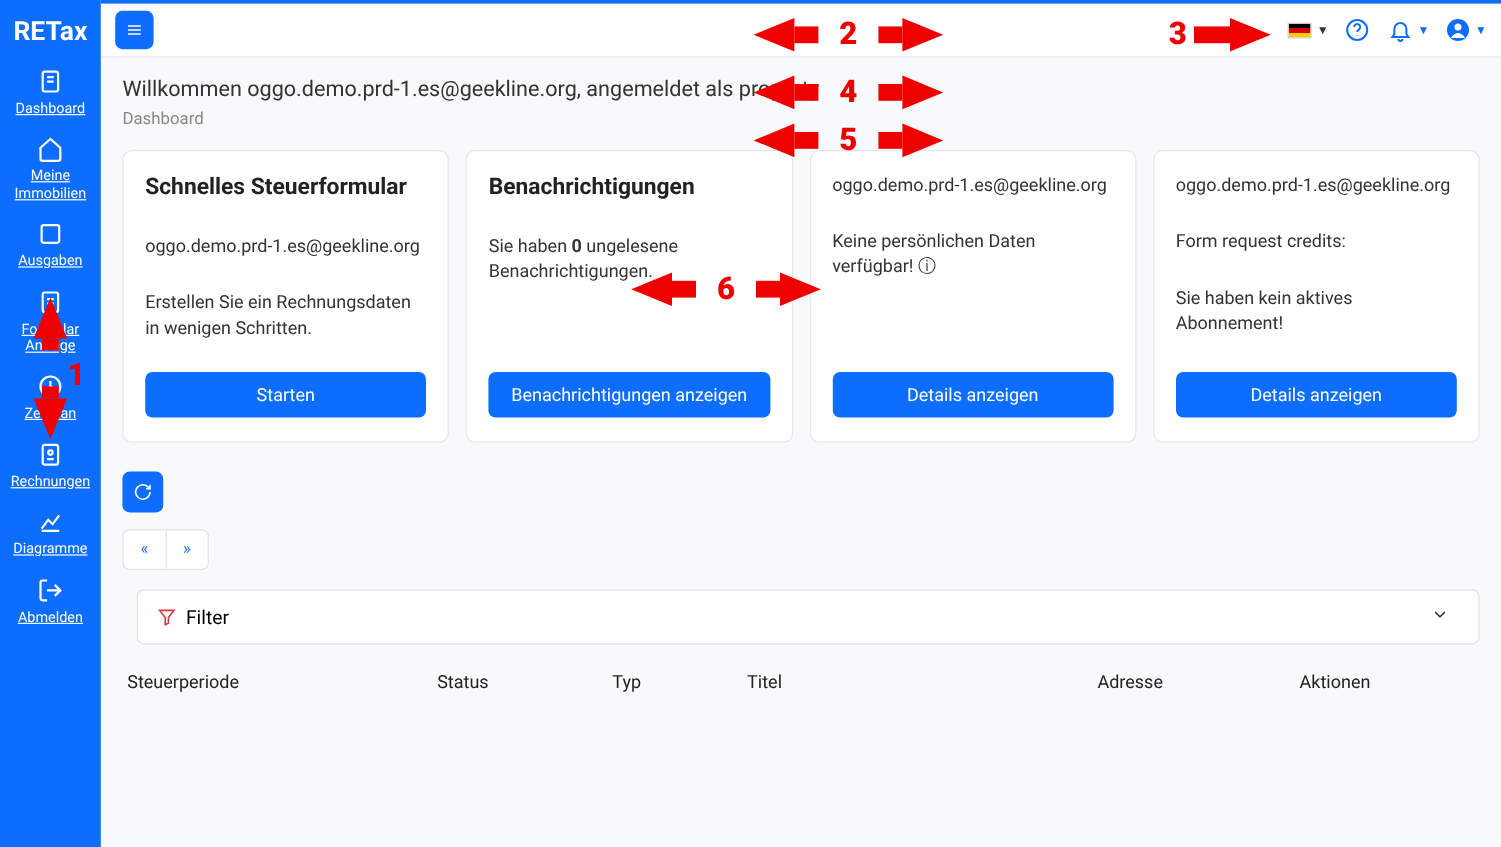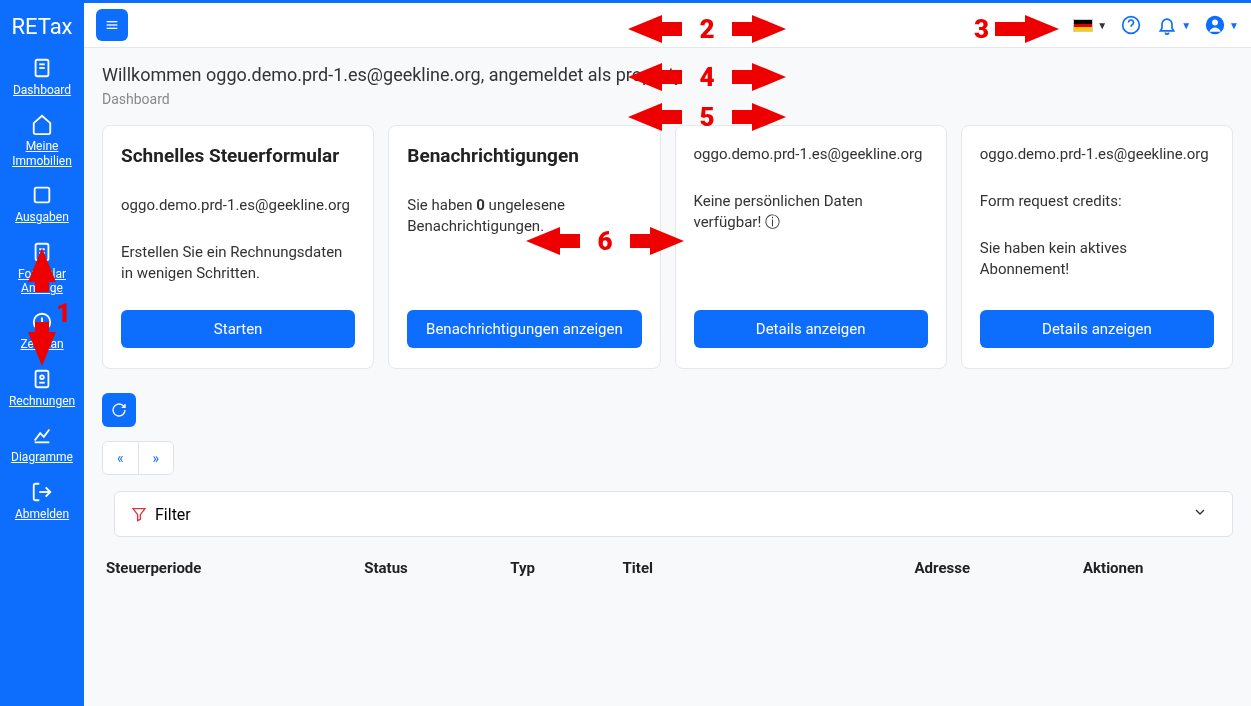--- a/index.html
+++ b/index.html
@@ -1,18 +1,18 @@
 <!DOCTYPE html>
 <html><head>
 <meta charset="utf-8">
 <style>
 * { margin: 0; padding: 0; box-sizing: border-box; font-family: -apple-system, BlinkMacSystemFont, "Segoe UI", Roboto, sans-serif; }
 body { display: flex; height: 706px; width: 1251px; overflow: hidden; background: #f8f9fa; }
 .sidebar { width: 84px; background: #0d6efd; color: #fff; display: flex; flex-direction: column; align-items: center; padding-top: 8px; flex-shrink: 0; }
-.brand { font-size: 22px; font-weight: 400; margin: 6px 0 10px; }
+.brand { font-size: 22px; font-weight: 700; margin: 6px 0 10px; }
 .nav-item { display: flex; flex-direction: column; align-items: center; padding: 8px 2px; width: 100%; cursor: pointer; font-size: 12px; text-decoration: underline; text-align: center; line-height: 1.2; }
 .nav-item svg { width: 22px; height: 22px; margin-bottom: 4px; fill: none; stroke: #fff; stroke-width: 2; }
 .main { flex: 1; display: flex; flex-direction: column; overflow: auto; }
 .topbar { height: 48px; background: #fff; border-top: 3px solid #0d6efd; border-bottom: 1px solid #e5e7eb; display: flex; align-items: center; padding: 0 12px; position: relative; }
 .hamburger { width: 32px; height: 32px; background: #0d6efd; border-radius: 6px; display: flex; align-items: center; justify-content: center; cursor: pointer; }
 .hamburger svg { width: 16px; height: 16px; stroke: #fff; stroke-width: 2; fill: none; }
 .top-right { margin-left: auto; display: flex; align-items: center; gap: 12px; }
 .flag { width: 20px; height: 13px; display: inline-block; background: linear-gradient(#000 33%, #d00 33% 66%, #fc0 66%); border: 1px solid #ccc; }
 .caret { font-size: 10px; color: #333; }
 .icon-btn { width: 24px; height: 24px; display: flex; align-items: center; justify-content: center; cursor: pointer; }
@@ -28,21 +28,21 @@
 .btn { background: #0d6efd; color: #fff; border: none; border-radius: 6px; padding: 10px 16px; font-size: 15px; cursor: pointer; margin-top: auto; }
 .refresh-btn { width: 34px; height: 34px; background: #0d6efd; border-radius: 6px; display: flex; align-items: center; justify-content: center; cursor: pointer; margin-bottom: 14px; }
 .refresh-btn svg { width: 16px; height: 16px; stroke: #fff; fill: none; stroke-width: 2; }
 .pager { display: inline-flex; border: 1px solid #dee2e6; border-radius: 6px; overflow: hidden; margin-bottom: 16px; }
 .pager button { background: #fff; border: none; padding: 8px 14px; cursor: pointer; color: #0d6efd; font-size: 14px; }
 .pager button + button { border-left: 1px solid #dee2e6; }
 .filter-bar { border: 1px solid #dee2e6; border-radius: 6px; padding: 12px 16px; display: flex; align-items: center; cursor: pointer; margin-bottom: 14px; background: #fff; margin-left: 12px; }
 .filter-bar svg { width: 16px; height: 16px; stroke: #dc3545; fill: none; stroke-width: 2; margin-right: 8px; }
 .filter-bar .chev { margin-left: auto; }
 .filter-bar .chev svg { stroke: #333; }
-.table-head { display: flex; font-weight: 700; font-size: 15px; color: #222; padding: 8px 4px; }
+.table-head { display: flex; font-weight: 400; font-size: 15px; color: #222; padding: 8px 4px; }
 .th-0{width:23%} .th-1{width:13%} .th-2{width:10%} .th-3{width:26%} .th-4{width:15%} .th-5{width:13%}
 
 .ov { position: absolute; pointer-events: none; z-index: 50; }
 .num { color: #e00; font-weight: 900; font-size: 26px; position: absolute; }
 .arrow-h { position: absolute; display: flex; align-items: center; }
 .arr { width:0;height:0;border-top:14px solid transparent;border-bottom:14px solid transparent; }
 .arr-l { border-right: 34px solid #e00; }
 .arr-r { border-left: 34px solid #e00; }
 .bar-h { height: 14px; background: #e00; width: 20px; }
 .arrow-v .arr2 { width:0;height:0;border-left:14px solid transparent;border-right:14px solid transparent; }

